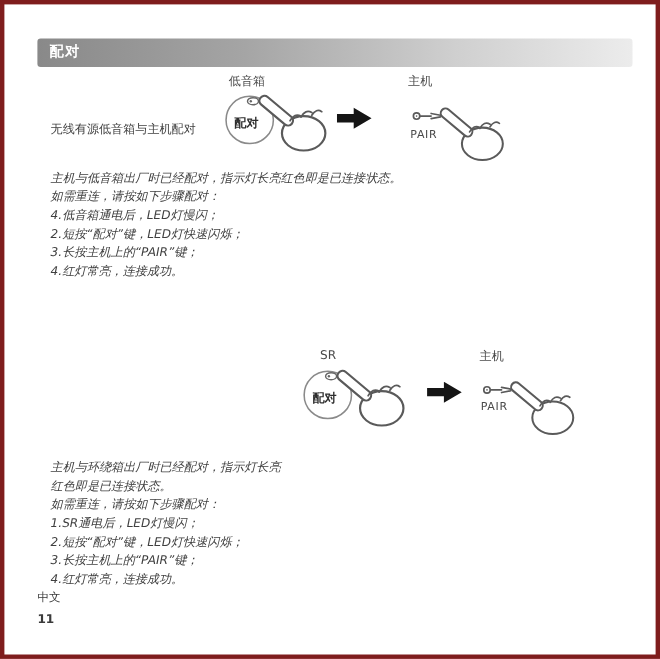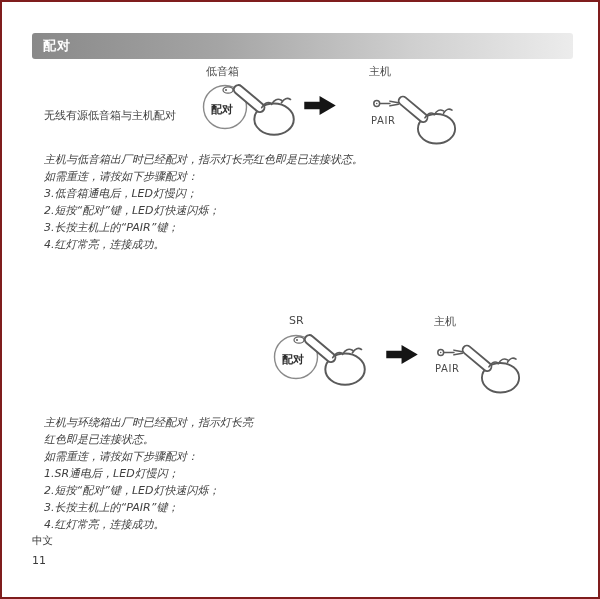--- a/index.html
+++ b/index.html
@@ -1,33 +1,33 @@
 <!DOCTYPE html>
 <html><head>
 <meta charset="utf-8">
 <style>
   * { margin:0; padding:0; box-sizing:border-box; }
   html,body { background:#ffffff; }
   body { font-family:"DejaVu Sans","Liberation Sans",sans-serif; }
-  .page { position:relative; width:600px; height:599px; background:#ffffff; overflow:hidden; color:#3f3f3f; border:2px solid #7f1d1d; }
+  .page { position:relative; width:600px; height:599px; background:#ffffff; overflow:hidden; color:#3f3f3f; border:4px solid #7f1d1d; }
   .abs { position:absolute; }
 
   .header-bar { left:30px; top:31px; width:541px; height:26px; border-radius:3px;
     background:linear-gradient(90deg,#898989 0%,#a5a5a5 35%,#cfcfcf 70%,#ececec 100%); }
   .header-title { color:#ffffff; font-size:13px; font-weight:bold; line-height:26px; padding-left:11px; letter-spacing:1px; }
 
   .small-label { font-size:11px; color:#4a4a4a; white-space:nowrap; }
   .pair-label { font-size:10px; color:#4a4a4a; letter-spacing:0.6px; white-space:nowrap; }
   .callout-text { font-size:11px; font-weight:bold; color:#2d2d2d; white-space:nowrap; }
 
   .heading { font-size:11px; color:#3f3f3f; white-space:nowrap; }
   .body-lines { font-size:11px; line-height:17px; color:#3f3f3f; }
   .body-lines div { white-space:nowrap;font-style:italic; }
 
-  .footer-num { font-size:11px; color:#3a3a3a; }
+  .footer-num { font-size:11px; color:#3a3a3a;font-weight:bold; }
   .footer-lang { font-size:10.5px; color:#3a3a3a; }
 
   svg.icon { display:block; }
 </style>
 </head>
 <body>
 
 <svg width="0" height="0" style="position:absolute" aria-hidden="true">
   <defs>
     <symbol id="hand" viewBox="0 0 90 80">
@@ -85,21 +85,21 @@
   <svg class="abs icon" style="left:391px; top:88px;" width="70" height="62">
       <use href="#hand"></use>
     </svg>
   <div class="abs pair-label" style="left:369px; top:113px;">PAIR</div>
 
   <div class="abs heading" style="left:42px; top:106px;">无线有源低音箱与主机配对</div>
 
   <div class="abs body-lines" style="left:42px; top:149px;">
     <div>主机与低音箱出厂时已经配对，指示灯长亮红色即是已连接状态。</div>
     <div>如需重连，请按如下步骤配对：</div>
-    <div>3.低音箱通电后，LED灯慢闪；</div>
+    <div>4.低音箱通电后，LED灯慢闪；</div>
     <div>2.短按“配对”键，LED灯快速闪烁；</div>
     <div>3.长按主机上的“PAIR”键；</div>
     <div>4.红灯常亮，连接成功。</div>
   </div>
 
   <div class="abs small-label" style="left:287px; top:312px;">SR</div>
 
   <svg class="abs icon" style="left:270px; top:331px;" width="48" height="48">
       <use href="#callout"></use>
     </svg>

